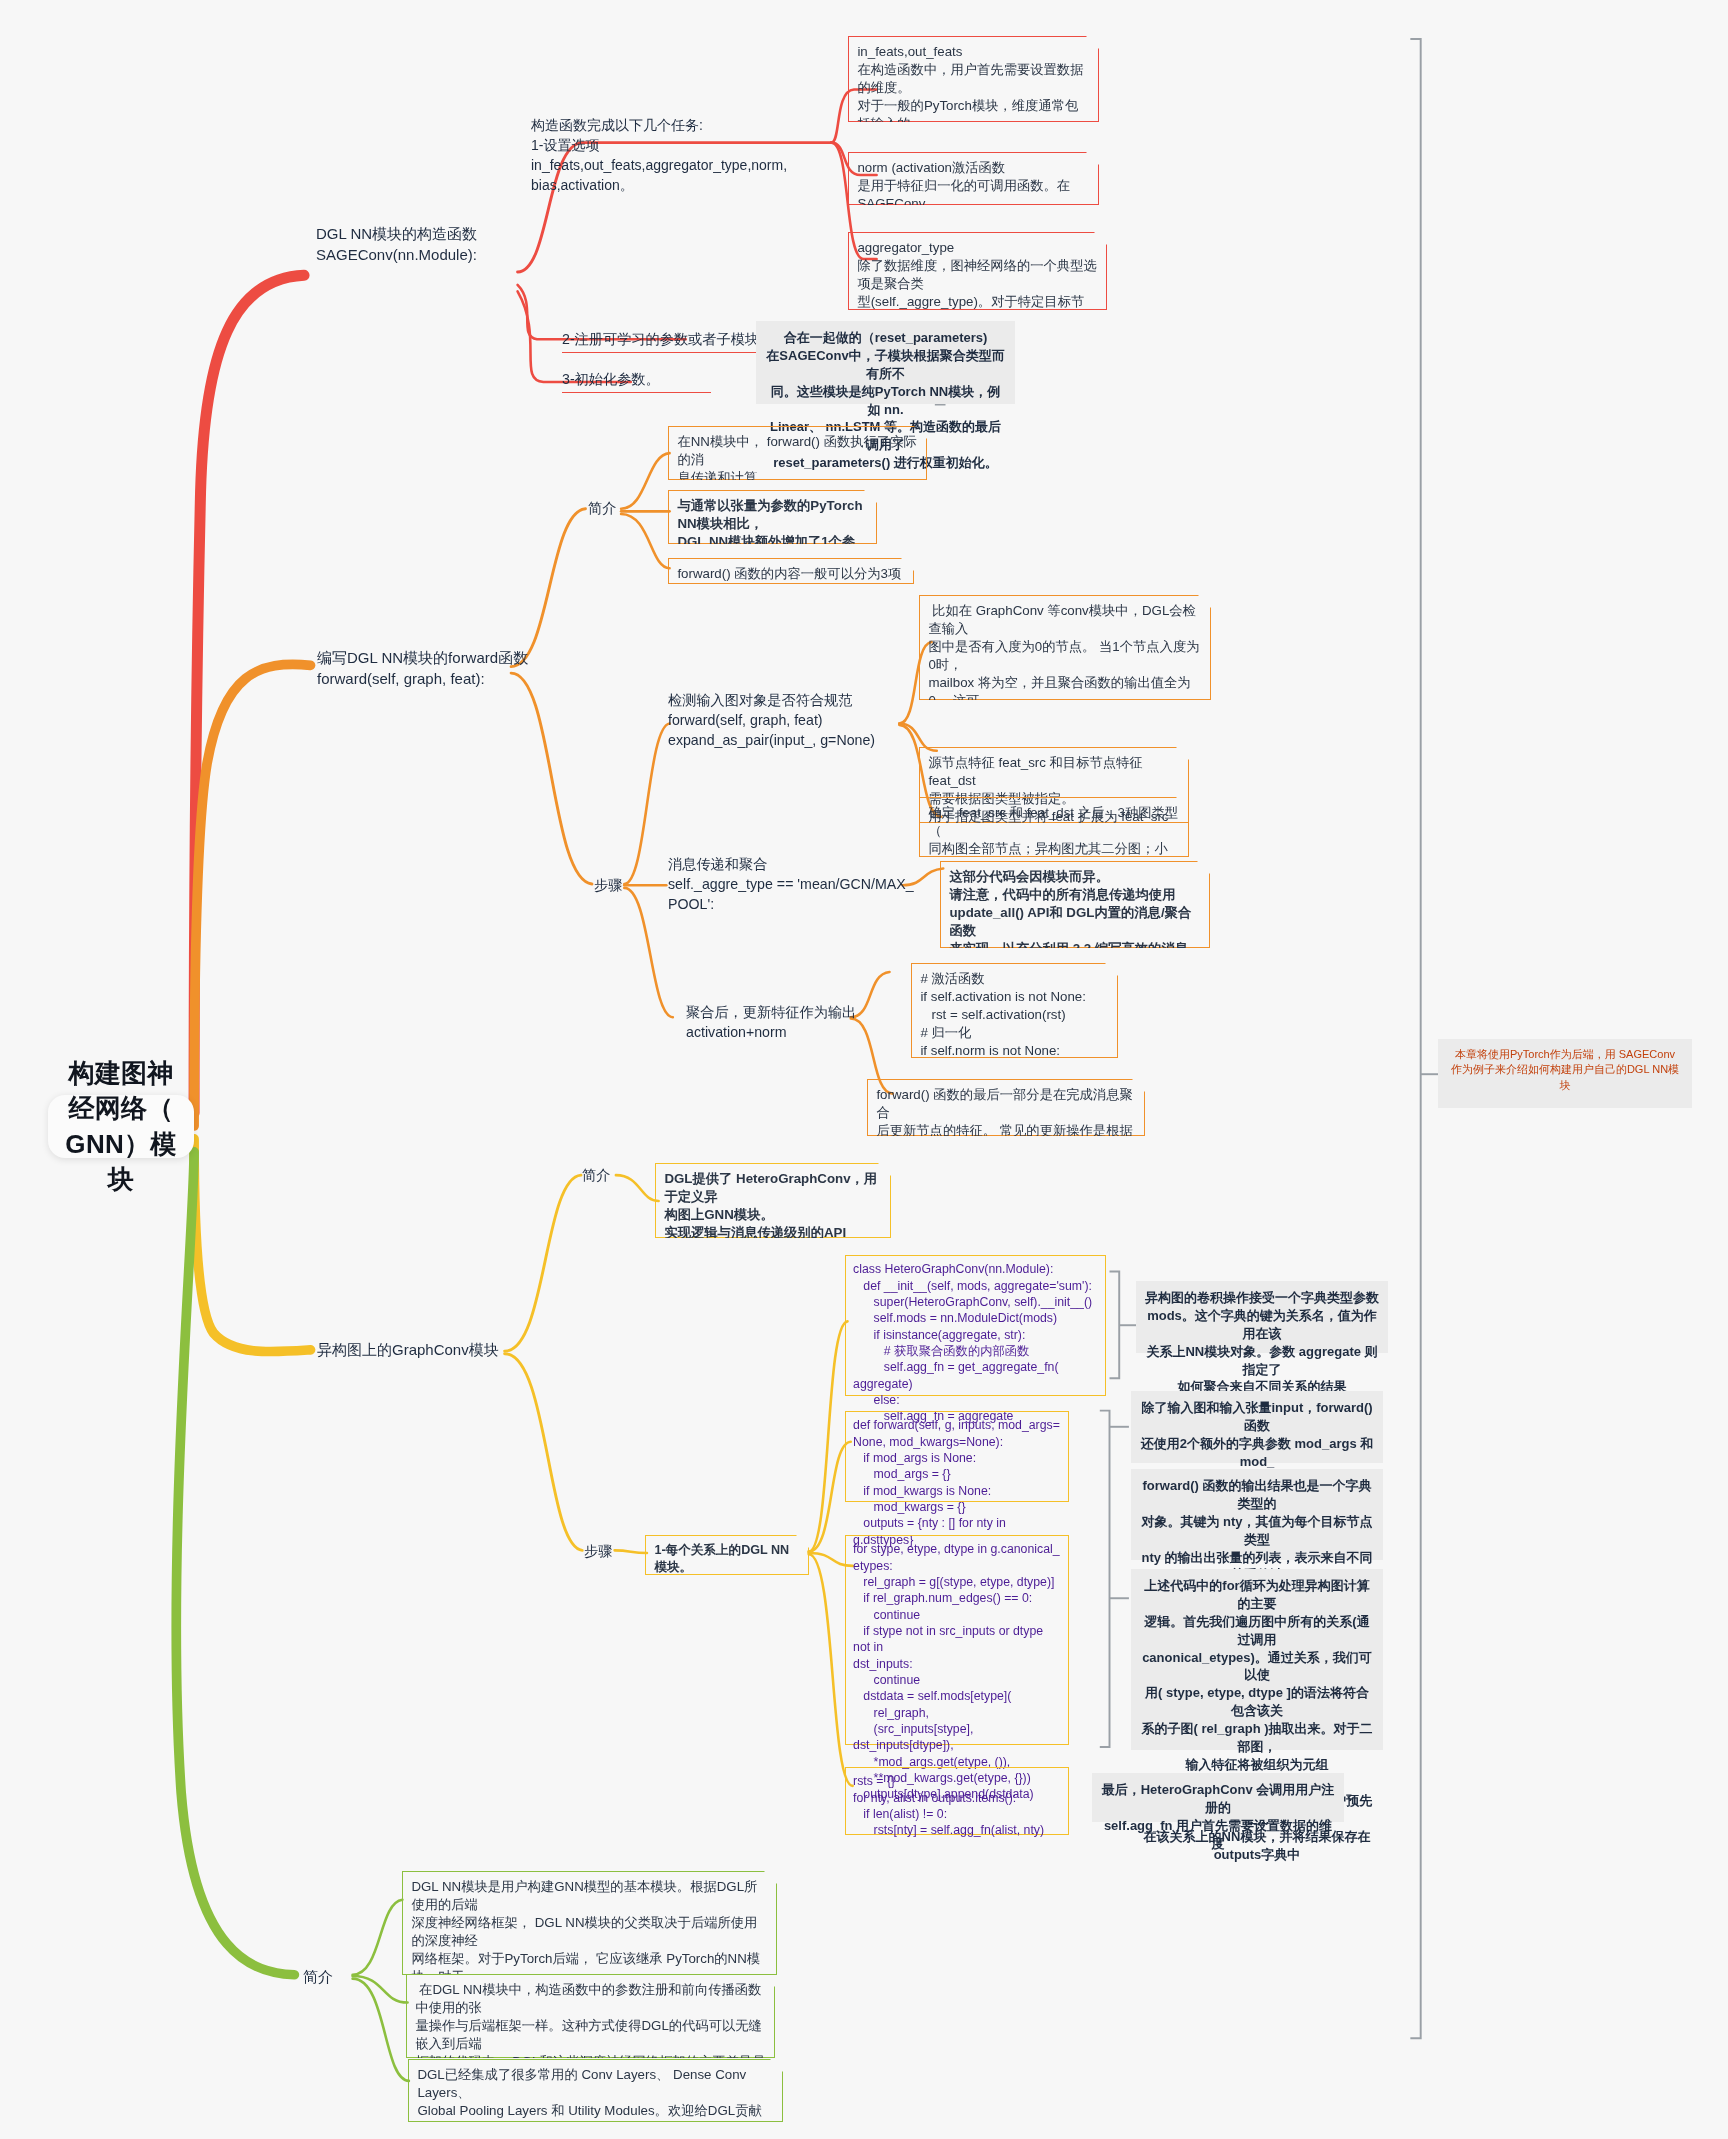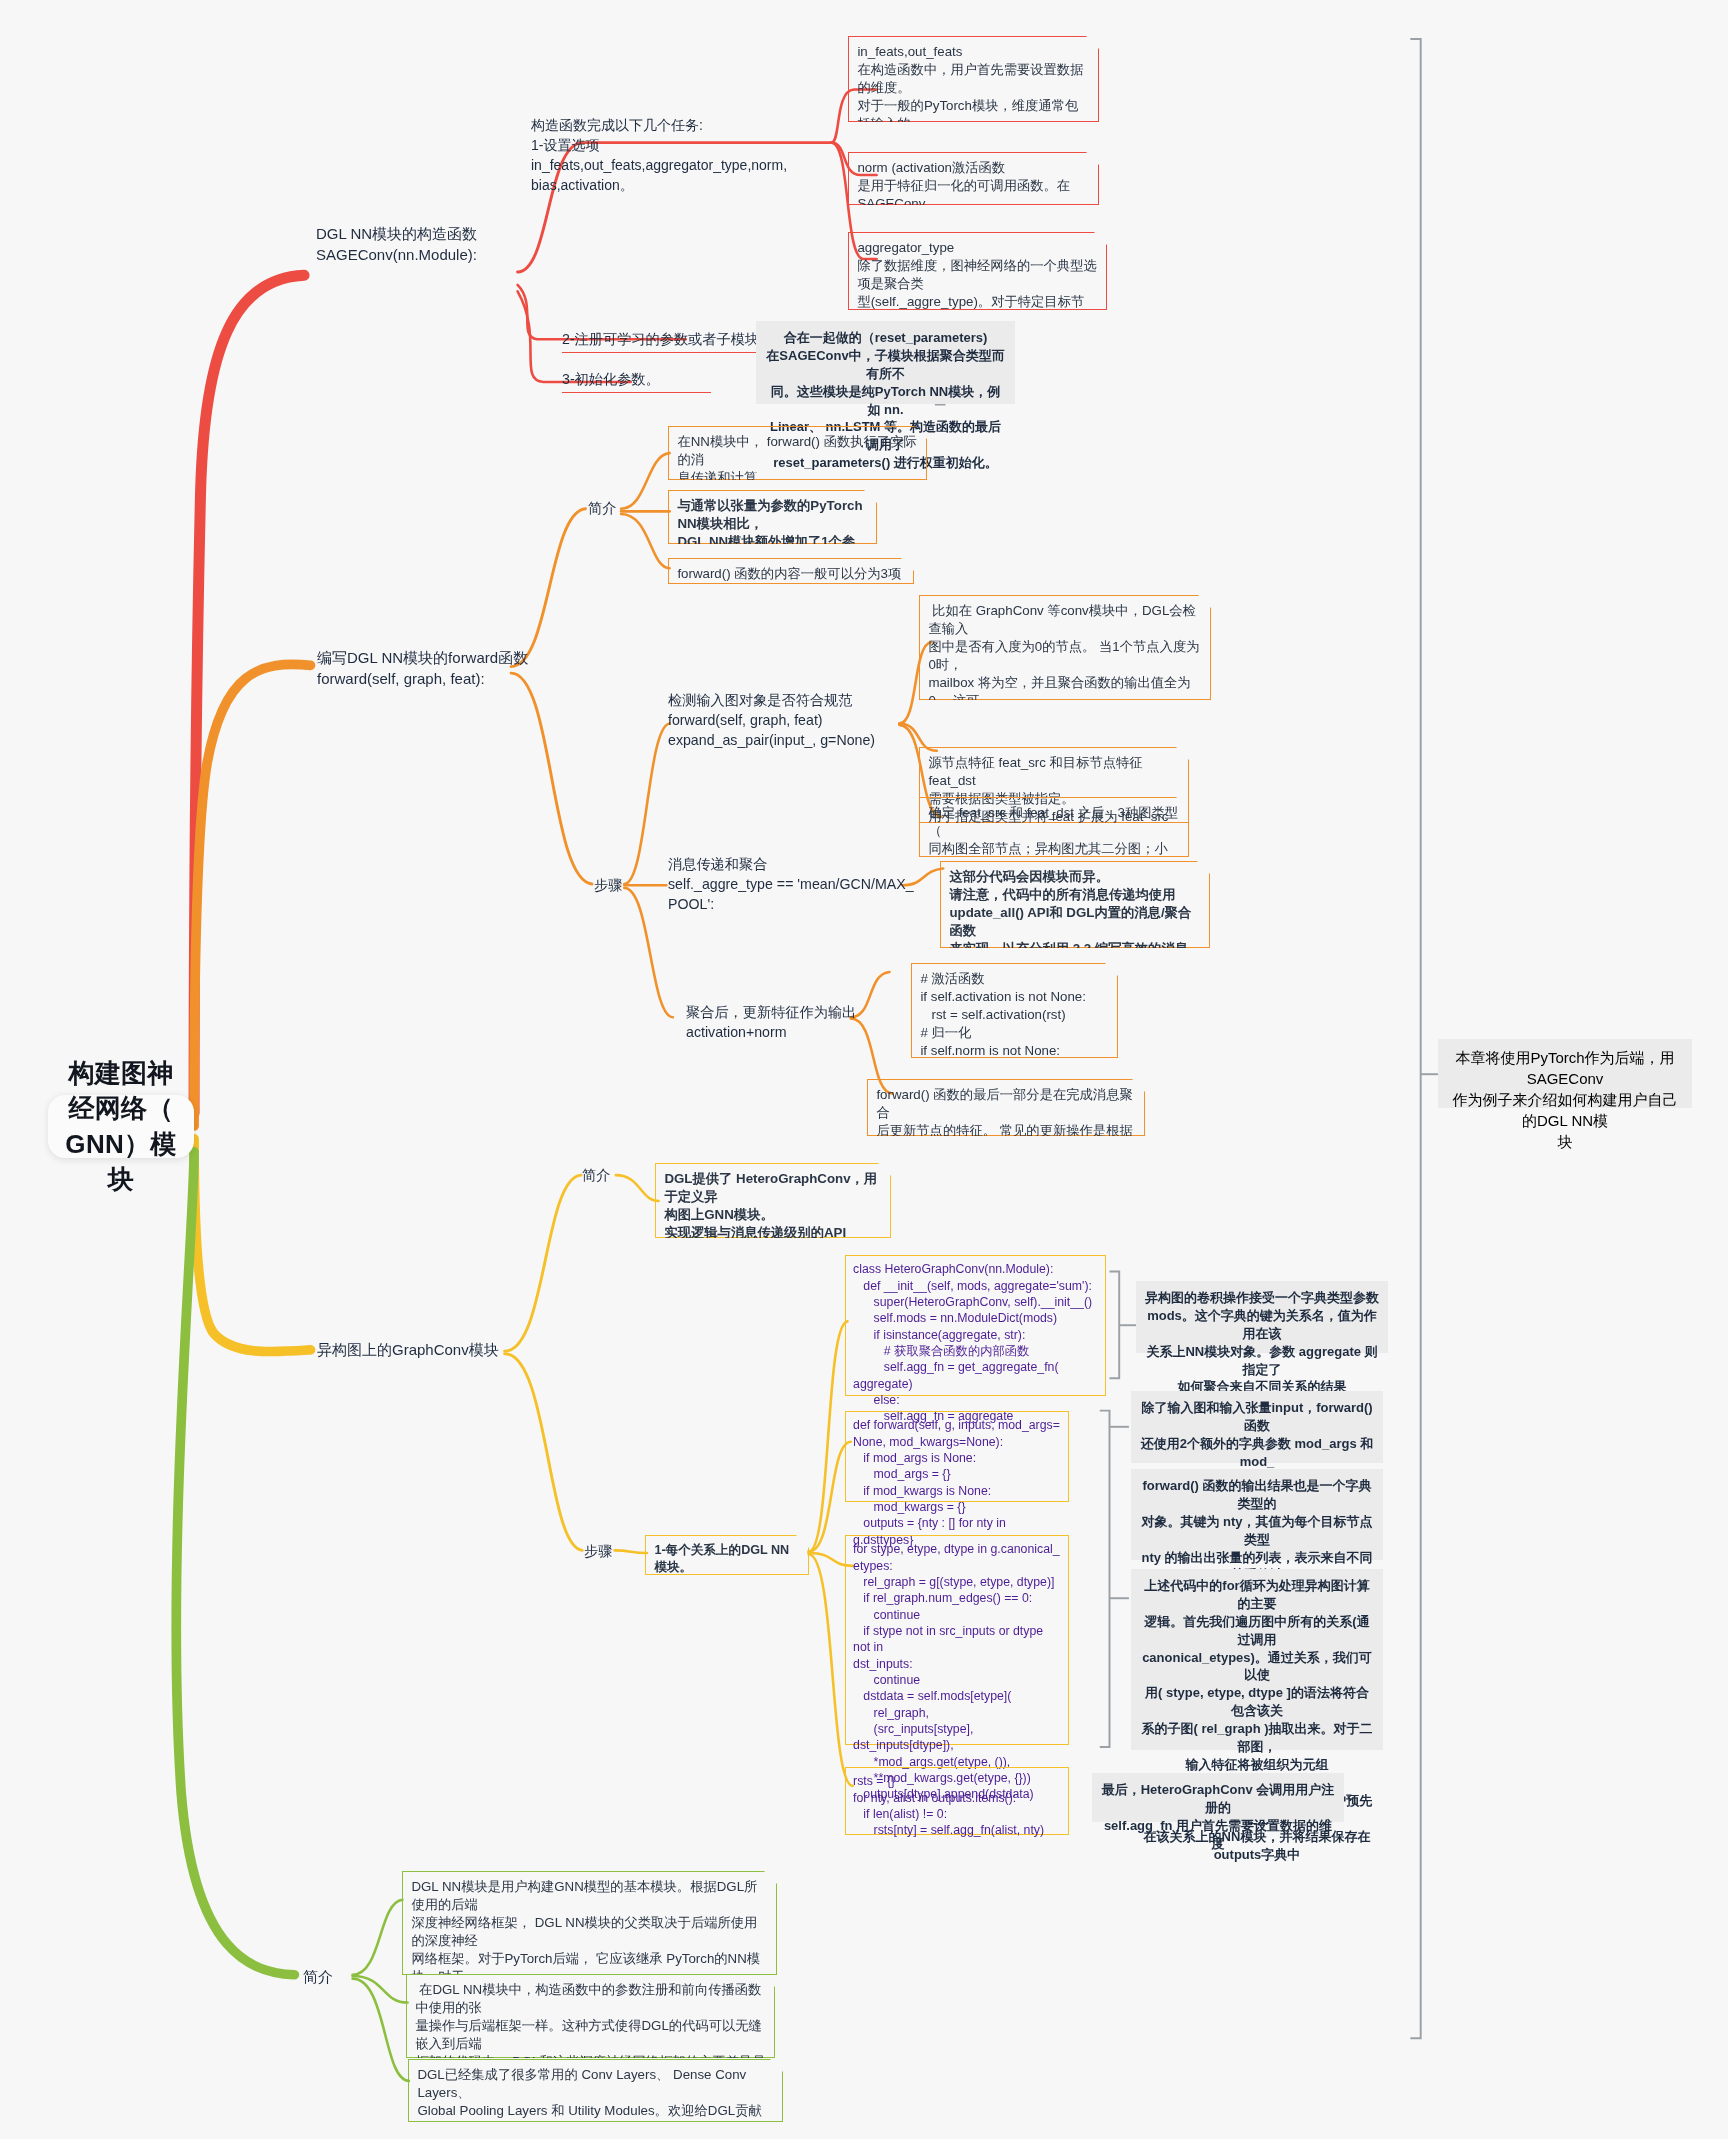--- a/index.html
+++ b/index.html
@@ -92,26 +92,26 @@
     white-space:pre-wrap;
     color:#4c1d95;
     font-family:"Liberation Sans","DejaVu Sans",sans-serif;
   }
 
   
   .sidebox{
     position:absolute;
     box-sizing:border-box;
     background:#ebebeb;
-    font-size:15px;
+    font-size:11px;
     line-height:1.4;
     padding:7.8px 9px;
     text-align:center;
     white-space:pre-wrap;
-    color:#000000;
+    color:#c2410c;
   }
 </style>
 </head>
 <body>
 
 <div id="canvas">
 
   <svg id="wires" viewBox="0 0 2671 3307">
     <g fill="none" stroke-linecap="round">
 

